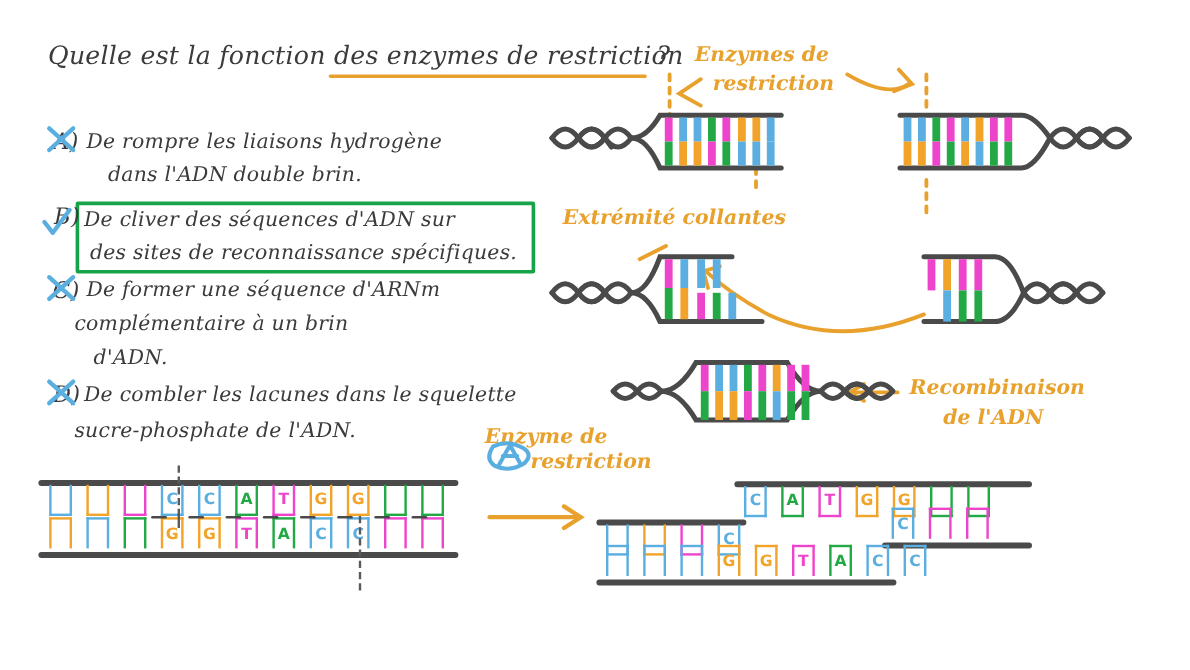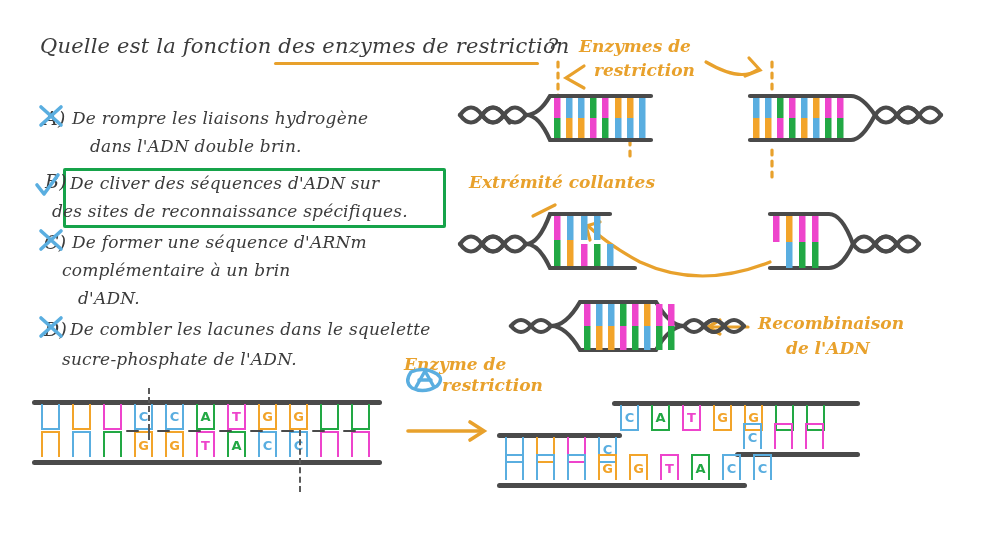--- a/index.html
+++ b/index.html
@@ -103,21 +103,21 @@
     <div class="hw opt" style="left:90px; top:133px;">dans l'ADN double brin.</div>
   </div>
 
   <div>
     <div id="opt-box"></div>
     <div class="hw opt-letter" style="left:45px; top:170px;">B)</div>
     <svg class="mark-check" style="left:34px; top:172px;" viewBox="0 0 26 26">
       <path d="M3 13 L10 22 L24 3" stroke="#5aaee0" stroke-width="3.6" fill="none" stroke-linecap="round" stroke-linejoin="round"></path>
     </svg>
     <div class="hw opt" style="left:70px; top:170px;">De cliver des séquences d'ADN sur</div>
-    <div class="hw opt" style="left:52px; top:198px;text-align:center;">des sites de reconnaissance spécifiques.</div>
+    <div class="hw opt" style="left:75px; top:198px;text-align:center;">des sites de reconnaissance spécifiques.</div>
   </div>
 
   <div>
     <div class="hw opt-letter" style="left:44px; top:231px;">C)</div>
     <svg class="mark-x" style="left:38px; top:227px;" viewBox="0 0 26 26">
       <path d="M3 4 L23 22 M23 4 L3 22" stroke="#5aaee0" stroke-width="3.6" fill="none" stroke-linecap="round"></path>
     </svg>
     <div class="hw opt" style="left:72px; top:229px;">De former une séquence d'ARNm</div>
     <div class="hw opt" style="left:62px; top:257px;">complémentaire à un brin</div>
     <div class="hw opt" style="left:78px; top:285px;">d'ADN.</div>

